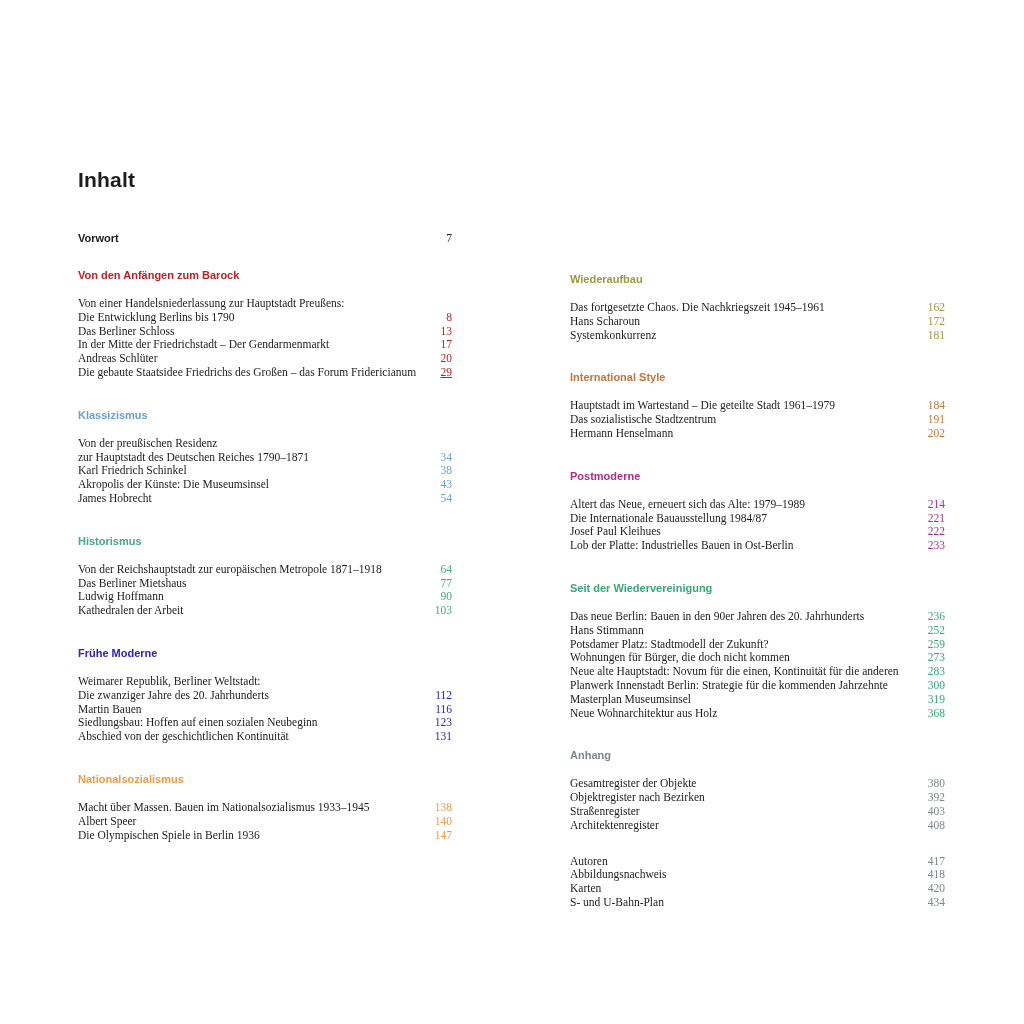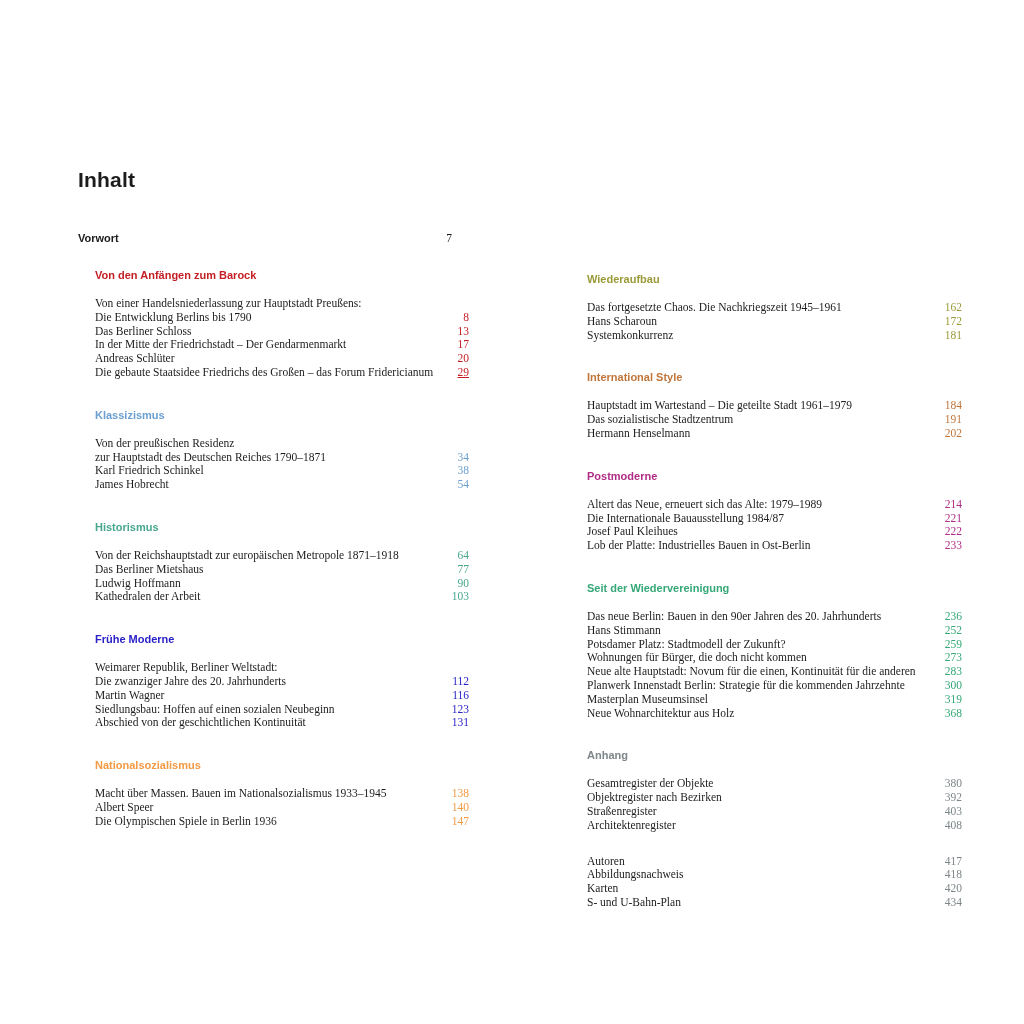--- a/index.html
+++ b/index.html
@@ -48,21 +48,21 @@
   }
   .columns {
     position: absolute;
     left: 78px;
     top: 268px;
     display: flex;
   }
   .col {
     width: 374px;
   }
-  .col-left { margin-right: 118px; margin-left: 17px; }
+  .col-left { margin-right: 118px; }
   .col-right { width: 375px; margin-top: 4px; }
   .section {
     margin-bottom: 28px;
   }
   .section-heading {
     margin: 0 0 15px 0;
     font-family: "Liberation Sans", sans-serif;
     font-weight: bold;
     font-size: 11px;
     line-height: 14px;
@@ -143,20 +143,24 @@
   <div class="entry-row">
     <span class="entry-title">zur Hauptstadt des Deutschen Reiches 1790–1871</span>
     <span class="entry-page" style="color: rgb(107, 159, 208);">34</span>
   </div>
 
   <div class="entry-row">
     <span class="entry-title">Karl Friedrich Schinkel</span>
     <span class="entry-page" style="color: rgb(107, 159, 208);">38</span>
   </div>
 
+  <div class="entry-row">
+    <span class="entry-title">Akropolis der Künste: Die Museumsinsel</span>
+    <span class="entry-page" style="color: rgb(107, 159, 208);">43</span>
+  </div>
 
   <div class="entry-row">
     <span class="entry-title">James Hobrecht</span>
     <span class="entry-page" style="color: rgb(107, 159, 208);">54</span>
   </div>
 </div>
   </div>
 
   <div class="section">
     <h2 class="section-heading" style="color: rgb(71, 166, 140);">Historismus</h2>
@@ -190,21 +194,21 @@
     <span class="entry-title">Weimarer Republik, Berliner Weltstadt:</span>
     <span class="entry-page" style="color: rgb(43, 34, 199);"></span>
   </div>
 
   <div class="entry-row">
     <span class="entry-title">Die zwanziger Jahre des 20. Jahrhunderts</span>
     <span class="entry-page" style="color: rgb(43, 34, 199);">112</span>
   </div>
 
   <div class="entry-row">
-    <span class="entry-title">Martin Wagner</span>
+    <span class="entry-title">Martin Bauen</span>
     <span class="entry-page" style="color: rgb(43, 34, 199);">116</span>
   </div>
 
   <div class="entry-row">
     <span class="entry-title">Siedlungsbau: Hoffen auf einen sozialen Neubeginn</span>
     <span class="entry-page" style="color: rgb(43, 34, 199);">123</span>
   </div>
 
   <div class="entry-row">
     <span class="entry-title">Abschied von der geschichtlichen Kontinuität</span>

